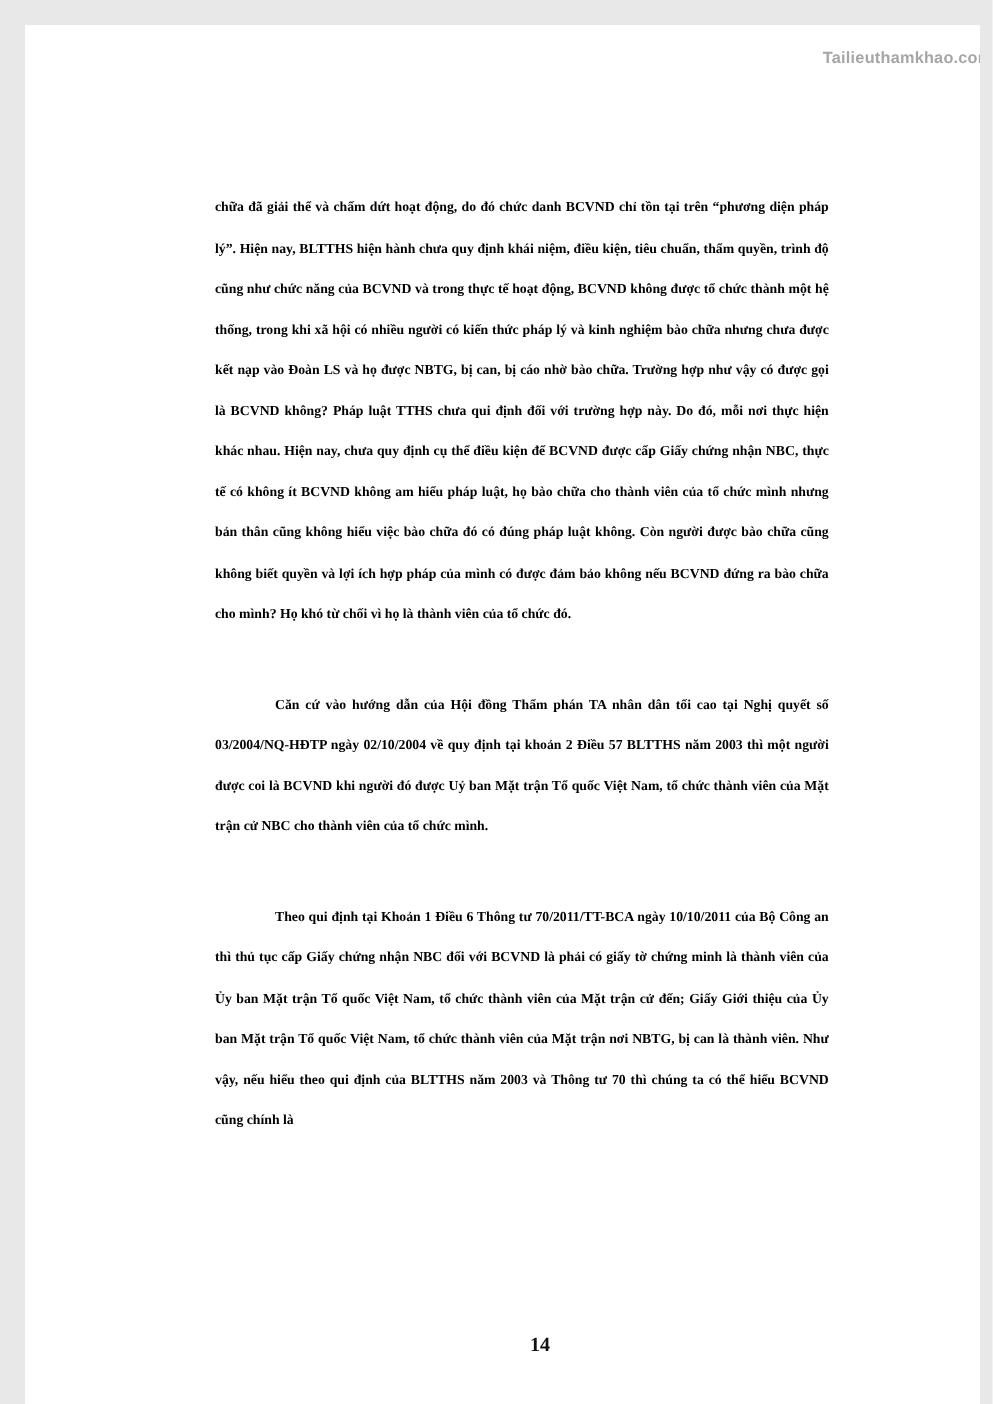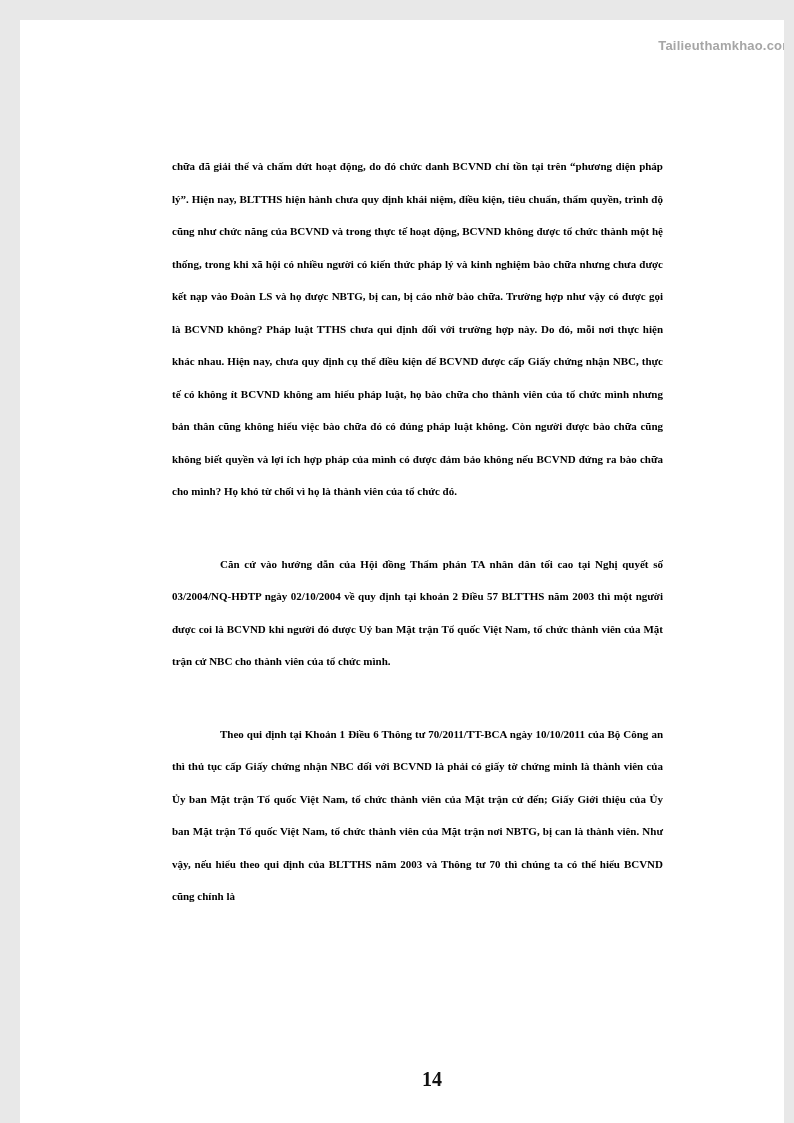--- a/index.html
+++ b/index.html
@@ -41,21 +41,21 @@
   .content p.indent {
     text-indent: 48px;
     margin-top: 20px;
   }
   .page-number {
     position: absolute;
     top: 1038px;
     left: 132px;
     width: 560px;
     text-align: center;
-    font-size: 20px;
+    font-size: 16px;
     color: #111111;
   }
 </style>
 </head>
 <body>
 
 <div class="page">
 
   <div class="watermark">Tailieuthamkhao.com</div>
 

